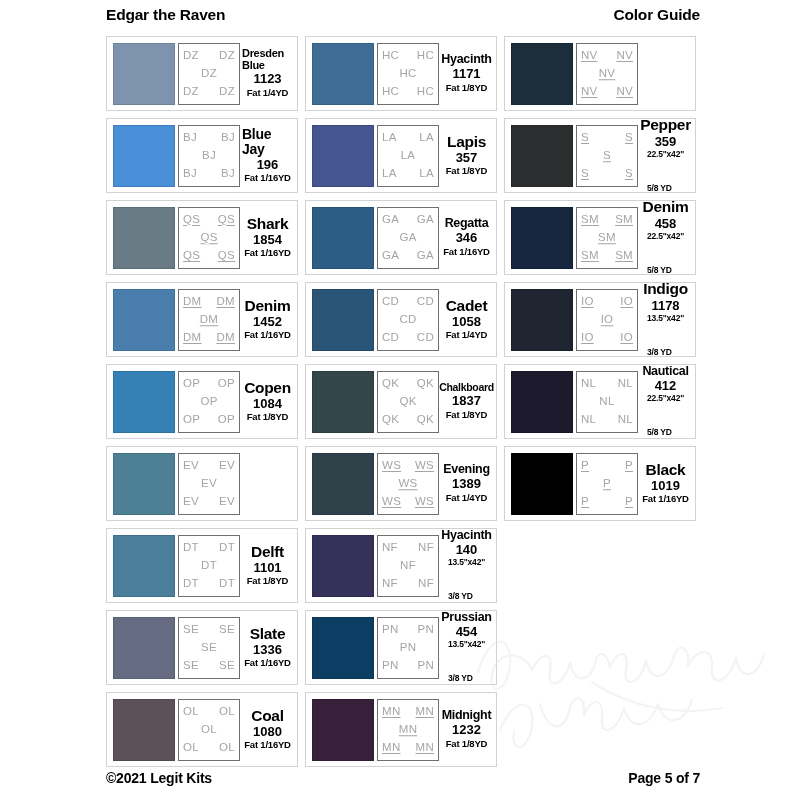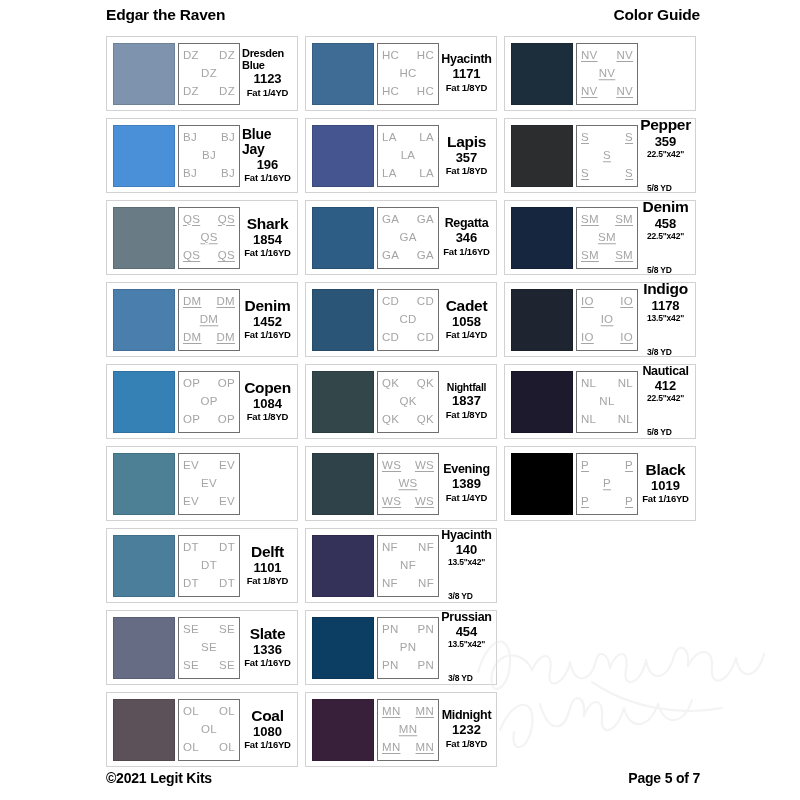--- a/index.html
+++ b/index.html
@@ -359,21 +359,21 @@
         <div class="card">
           <div class="swatch" style="background: rgb(51, 70, 74);"></div>
           <div class="codebox">
             <span class="c-tl">QK</span>
             <span class="c-tr">QK</span>
             <span class="c-mid">QK</span>
             <span class="c-bl">QK</span>
             <span class="c-br">QK</span>
           </div>
           <div class="info n-xs">
-            <div class="name">Nightfall</div>
+            <div class="name">Chalkboard</div>
             <div class="num">1837</div>
             <div class="yard"><span>Fat 1/8YD</span></div>
           </div>
         </div>
         <div class="card">
           <div class="swatch" style="background: rgb(47, 65, 73);"></div>
           <div class="codebox underlined">
             <span class="c-tl">WS</span>
             <span class="c-tr">WS</span>
             <span class="c-mid">WS</span>

